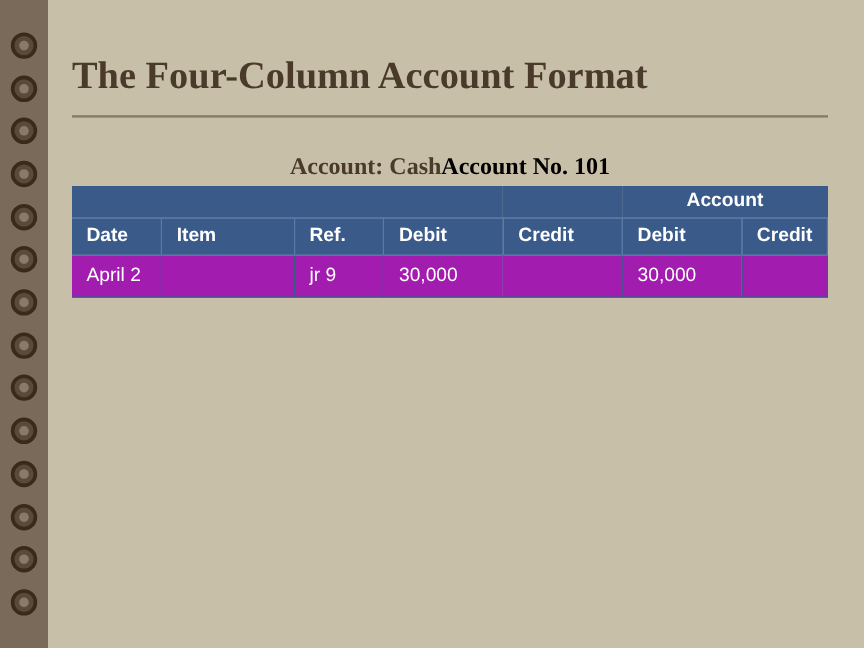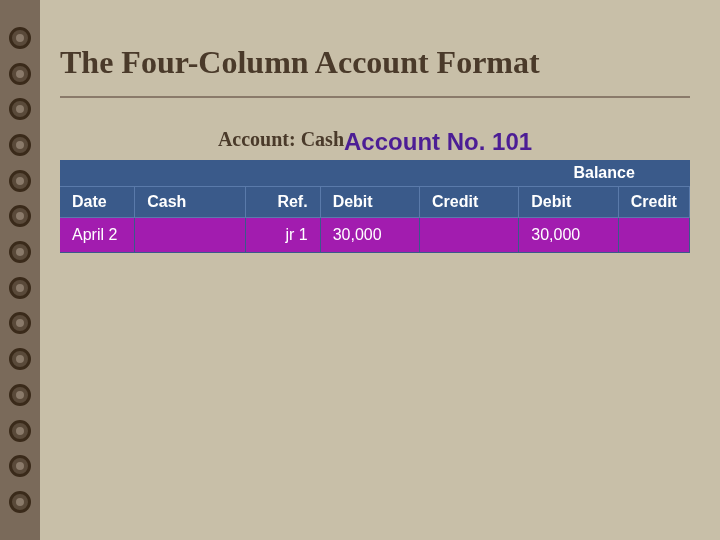--- a/index.html
+++ b/index.html
@@ -85,24 +85,24 @@
     }
 
     .account-name {
       font-size: 20px;
       font-weight: bold;
       color: #4a3a2a;
       font-family: Georgia, serif;
     }
 
     .account-number {
-      font-size: 24px;
-      font-weight: bold;
-      color: #4c1d95;
-      font-family: Liberation Sans, sans-serif;
+      font-size: 20px;
+      font-weight: bold;
+      color: #000000;
+      font-family: Liberation Serif, serif;
     }
 
     
     .ledger-table {
       width: 100%;
       border-collapse: collapse;
     }
 
     
     .balance-header-row td {
@@ -155,21 +155,21 @@
     
     .col-date { width: 12%; text-align: left; }
     .col-item { width: 18%; text-align: left; }
     .col-ref  { width: 12%; text-align: center; }
     .col-debit { width: 16%; text-align: right; }
     .col-credit { width: 16%; text-align: right; }
     .col-bal-debit { width: 16%; text-align: right; }
     .col-bal-credit { width: 16%; text-align: right; }
 
     .text-right { text-align: left; }
-    .text-center { text-align: right; }
+    .text-center { text-align: left; }
   </style>
 </head>
 <body>
 
 <div class="spiral-binding">
   <div class="spiral-ring"></div>
   <div class="spiral-ring"></div>
   <div class="spiral-ring"></div>
   <div class="spiral-ring"></div>
   <div class="spiral-ring"></div>
@@ -197,37 +197,37 @@
 
   <table class="ledger-table">
 
     <tbody>
         <tr class="balance-header-row">
       <td class="col-date"></td>
       <td class="col-item"></td>
       <td class="col-ref"></td>
       <td class="col-debit"></td>
       <td class="col-credit"></td>
-      <td class="col-bal-debit balance-label" colspan="2">Balance</td>
+      <td class="col-bal-debit balance-label" colspan="2">Account</td>
     </tr>
 
     <tr class="col-header-row">
       <td class="col-date text-left">Date</td>
-      <td class="col-item text-left">Cash</td>
+      <td class="col-item text-left">Item</td>
       <td class="col-ref text-center">Ref.</td>
       <td class="col-debit text-right">Debit</td>
       <td class="col-credit text-right">Credit</td>
       <td class="col-bal-debit text-right">Debit</td>
       <td class="col-bal-credit text-right">Credit</td>
     </tr>
 
     <tr class="data-row">
       <td class="col-date">April 2</td>
       <td class="col-item"></td>
-      <td class="col-ref text-center">jr 1</td>
+      <td class="col-ref text-center">jr 9</td>
       <td class="col-debit text-right">30,000</td>
       <td class="col-credit text-right"></td>
       <td class="col-bal-debit text-right">30,000</td>
       <td class="col-bal-credit text-right"></td>
     </tr>
   </tbody>
     </table>
 
 </div>
 

